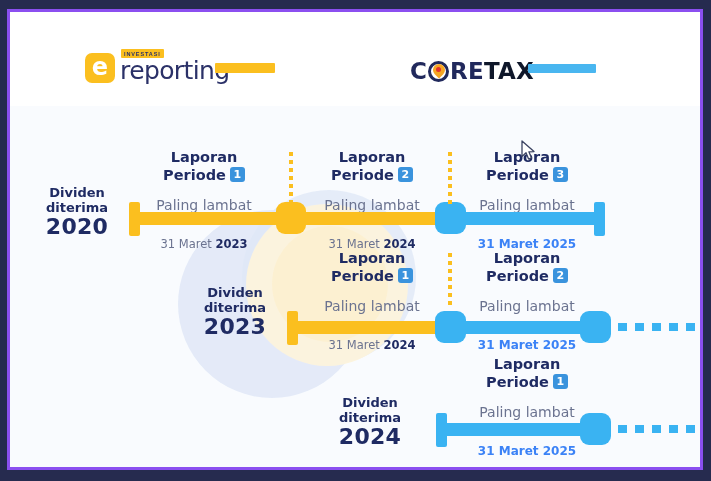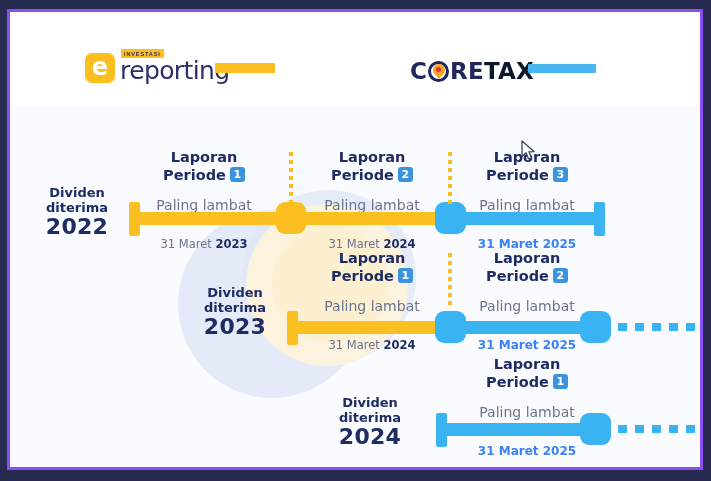--- a/index.html
+++ b/index.html
@@ -230,21 +230,21 @@
           <span class="ct-yellow">TAX</span>
         </div>
         <div id="bar-blue"></div>
       </div>
 
       <div class="row">
 
         <div class="year-label" style="left:14px; top:174px; width:106px;">
           <div class="l1">Dividen</div>
           <div class="l2">diterima</div>
-          <div class="l3">2022</div>
+          <div class="l3">2020</div>
         </div>
 
         <div class="milestone" style="left:126px; top:137px; width:136px;">
           <span class="ms-title">Laporan</span>
           <span class="ms-title2">
             <span>Periode</span>
             <span class="badge blue">1</span>
           </span>
           <span class="ms-sub">Paling lambat</span>
           <span class="ms-date"><span>31 Maret </span><b>2023</b></span>

